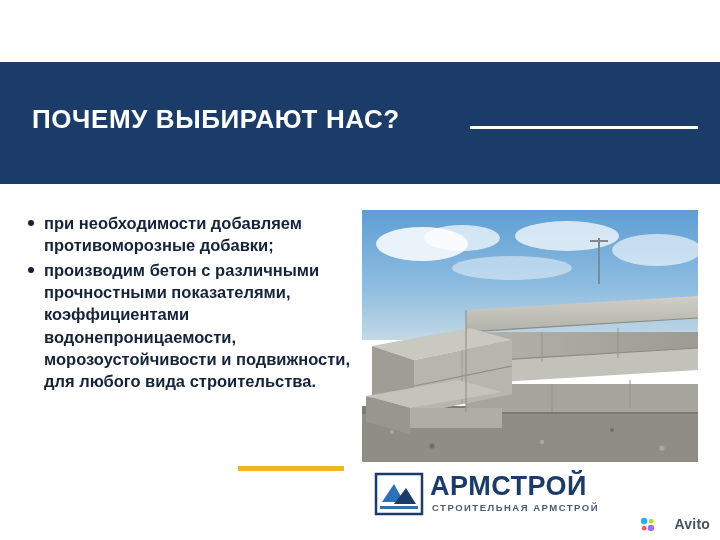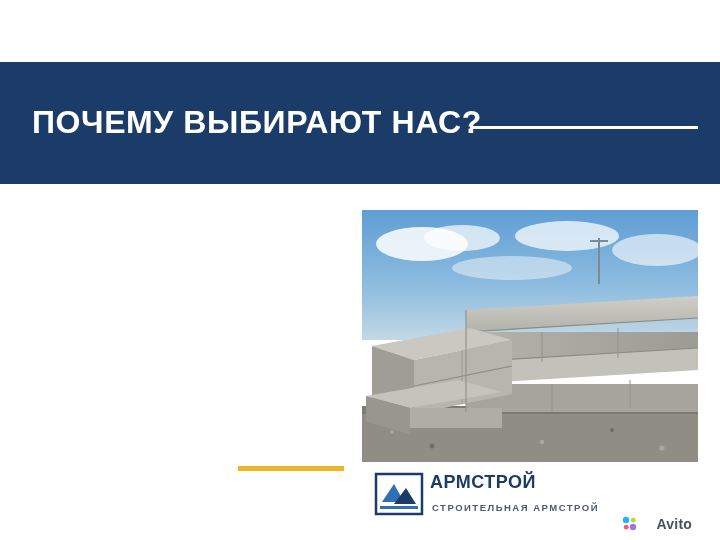--- a/index.html
+++ b/index.html
@@ -34,21 +34,21 @@
     left: 0;
     top: 62px;
     width: 720px;
     height: 122px;
     background: #1b3c68;
   }
   .header-title {
     position: absolute;
     left: 32px;
     top: 104px;
-    font-size: 32px;
+    font-size: 26px;
     font-weight: bold;
     color: #ffffff;
     letter-spacing: 0.6px;
     white-space: nowrap;
   }
   .header-rule {
     position: absolute;
     left: 470px;
     top: 126px;
     width: 228px;
@@ -132,43 +132,43 @@
     position: absolute;
     left: 0;
     top: 0;
     width: 50px;
     height: 44px;
   }
   .logo-text {
     position: absolute;
     left: 56px;
     top: 1px;
-    font-size: 18px;
+    font-size: 27px;
     font-weight: bold;
     color: #1b3c68;
     letter-spacing: 0.5px;
     line-height: 1;
   }
   .logo-sub {
     position: absolute;
     left: 58px;
     top: 31px;
     font-size: 9.5px;
     font-weight: bold;
     color: #4b5a70;
     letter-spacing: 1.5px;
     line-height: 1;
   }
   
   .watermark {
     position: absolute;
-    right: 28px;
+    right: 10px;
     bottom: 8px;
     display: flex;
-    align-items: flex-start;
+    align-items: flex-end;
     gap: 20px;
     opacity: 0.88;
   }
   .wm-icon {
     width: 15px;
     height: 15px;
   }
   .wm-text {
     font-size: 14px;
     color: #2f3b49;
@@ -185,20 +185,24 @@
 
   <div class="header-bar">
   </div>
   <div class="header-left-strip"></div>
 
   <div class="header-title">ПОЧЕМУ ВЫБИРАЮТ НАС?</div>
   <div class="header-rule"></div>
 
   <div class="body-area">
 
+    <ul class="bullets">
+      <li>при необходимости добавляем противоморозные добавки;</li>
+      <li>производим бетон с различными прочностными показателями, коэффициентами водонепроницаемости, морозоустойчивости и подвижности, для любого вида строительства.</li>
+    </ul>
 
     <div class="accent-rule"></div>
 
     <div class="photo">
       <svg width="336" height="252" viewBox="0 0 336 252" xmlns="http://www.w3.org/2000/svg">
         <defs>
           <linearGradient id="sky" x1="0" y1="0" x2="0" y2="1">
             <stop offset="0%" stop-color="#5f9ed4"></stop>
             <stop offset="60%" stop-color="#8fbde0"></stop>
             <stop offset="100%" stop-color="#c3d8e6"></stop>

